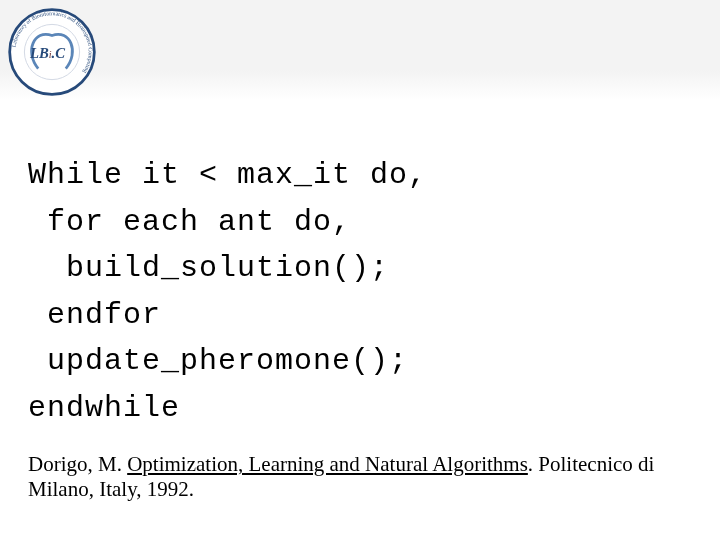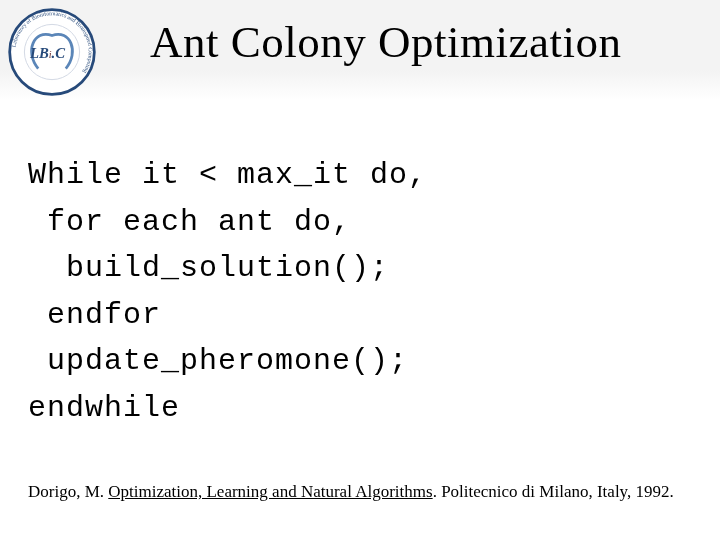--- a/index.html
+++ b/index.html
@@ -2,21 +2,21 @@
 <html><head>
 <meta charset="utf-8">
 <style>
   html,body{margin:0;padding:0;width:720px;height:540px;background:#fff;font-family:"Times New Roman",Times,serif;color:#000;overflow:hidden}
   .slide{position:relative;width:720px;height:540px;box-sizing:border-box}
   .logo{position:absolute;top:6px;left:6px;width:92px;height:92px}
   .header-band{position:absolute;top:0;left:0;right:0;height:100px;background:linear-gradient(to bottom,#f3f3f3 0%,#f3f3f3 70%,#ffffff 100%)}
   .title{position:absolute;top:16px;left:150px;font-size:45px;letter-spacing:0.5px}
   .body{position:absolute;top:152px;left:28px;right:28px}
   .code{font-family:Liberation Mono, monospace;font-size:30px;line-height:1.55;letter-spacing:1px;white-space:pre}
-  .citation{position:absolute;bottom:38px;left:28px;right:28px;font-size:17px}
+  .citation{position:absolute;bottom:38px;left:28px;right:28px;font-size:21px}
   .u{text-decoration:underline}
 </style>
 </head>
 <body>
 
 <div class="slide">
 
   <div class="header-band"></div>
 
   <div class="logo">
@@ -29,21 +29,20 @@
       <path d="M35,68 C20,50 30,25 50,32 C70,25 80,50 65,68" fill="none" stroke="#5b86b8" stroke-width="3"></path>
       <text font-family="Georgia,serif" font-style="italic" font-size="16" fill="#274a7a">
         <tspan x="26" y="56" font-weight="bold">LB</tspan><tspan font-size="11" fill="#6b2e2e">i</tspan><tspan font-weight="bold">.C</tspan>
       </text>
       <text font-size="6.2" fill="#274a7a">
         <textPath href="#ringPath" startOffset="2%">Laboratory of Bioinformatics and Bioinspired Computing</textPath>
       </text>
     </svg>
   </div>
 
-  <div class="title">Ant Colony Optimization</div>
 
   <div class="body">
     <div class="code"><span>While it &lt; max_it do,</span>
 <span> for each ant do,</span>
 <span>  build_solution();</span>
 <span> endfor</span>
 <span> update_pheromone();</span>
 <span>endwhile</span></div>
   </div>
 

